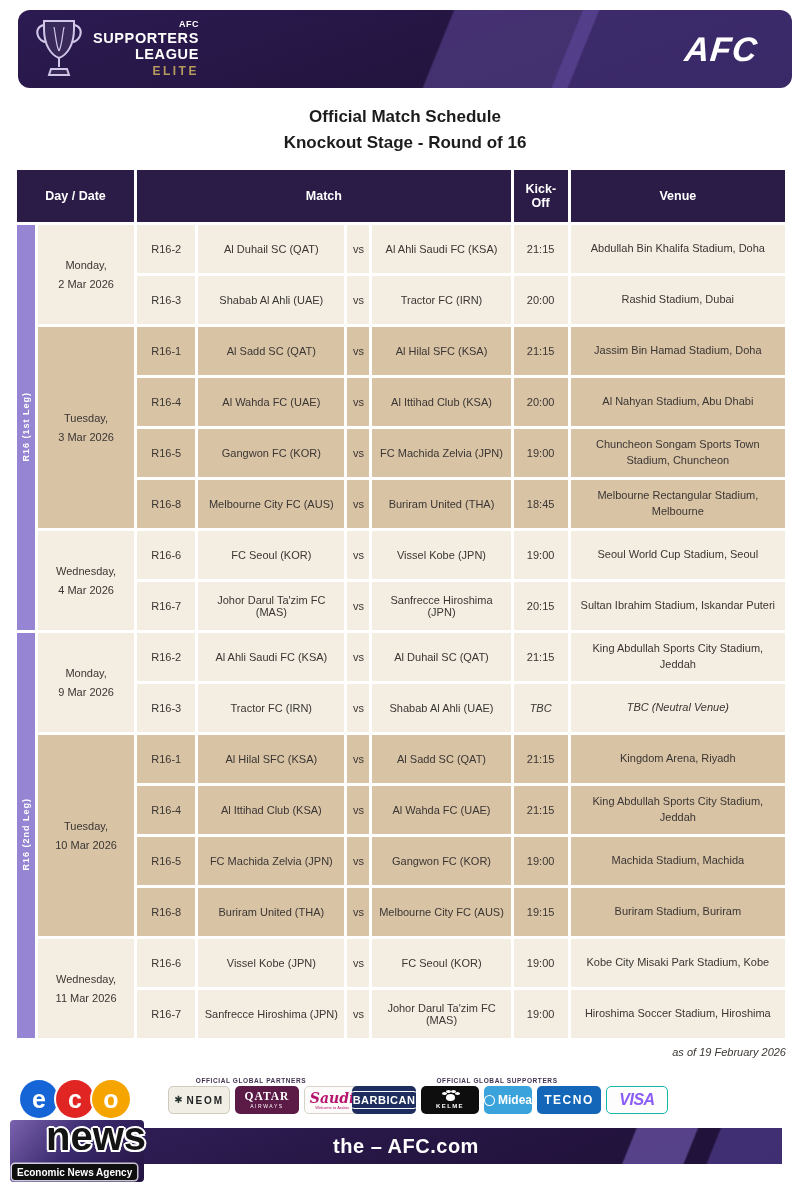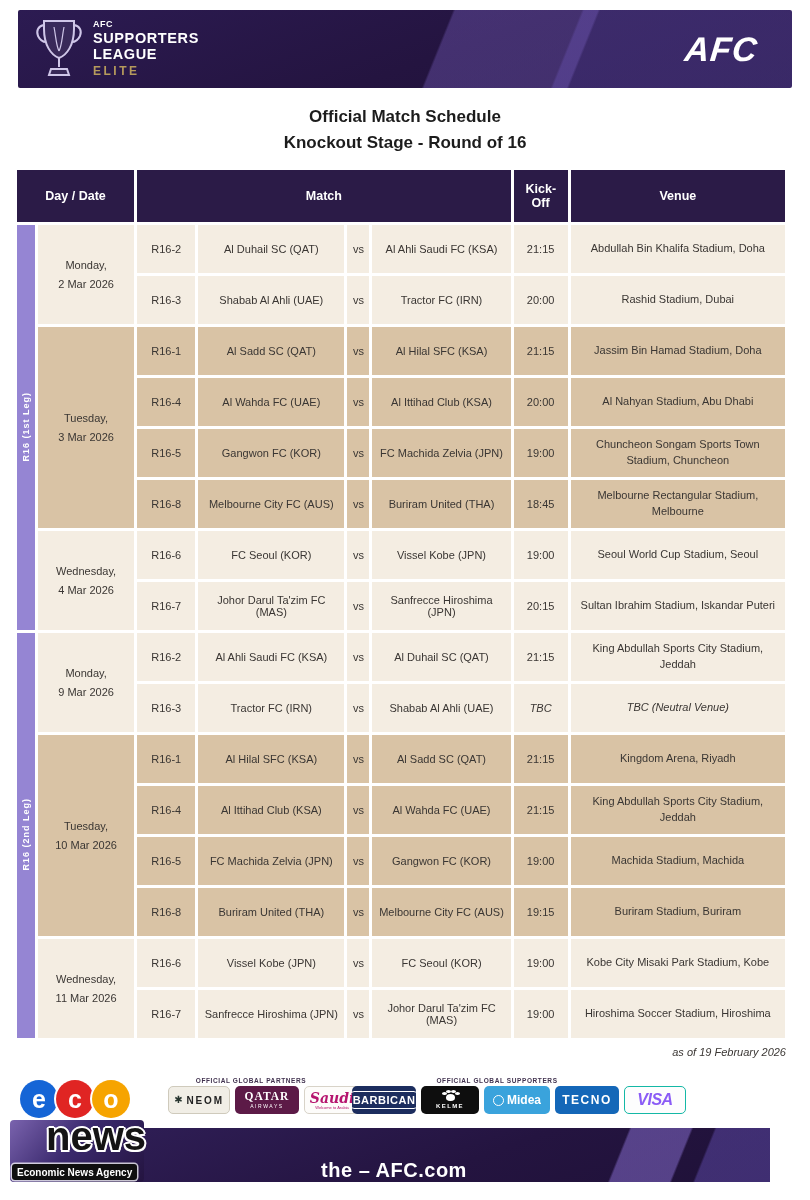--- a/index.html
+++ b/index.html
@@ -5,21 +5,21 @@
   html,body{margin:0;padding:0;background:#fff;}
   .page{position:relative;width:810px;height:1200px;background:#ffffff;overflow:hidden;
         font-family:"Liberation Sans",sans-serif;color:#3a3633;}
 
   
   .top-banner{position:absolute;left:18px;top:10px;width:774px;height:78px;
     background:
       linear-gradient(112deg,rgba(255,255,255,0) 54%,rgba(120,95,190,.38) 54.3%,rgba(120,95,190,.38) 72%,rgba(255,255,255,0) 72.3%),
       linear-gradient(112deg,rgba(255,255,255,0) 70%,rgba(90,70,160,.45) 70.3%),
       linear-gradient(160deg,#2c1b52 0%,#241440 55%,#1f1138 100%);
-    border-radius:2px;}
+    border-radius:12px;text-align:right;}
   .brand{position:absolute;left:16px;top:7px;display:flex;align-items:center;gap:9px;}
   .trophy{width:50px;height:62px;}
   .brand-text{line-height:1;}
   .brand-afc{font-size:9px;font-weight:bold;color:#fff;letter-spacing:.5px;}
   .brand-big{font-size:14.5px;font-weight:bold;color:#fff;letter-spacing:.6px;margin-top:2px;}
   .brand-elite{font-size:12px;font-weight:bold;color:#b59a5c;letter-spacing:2.5px;margin-top:3px;}
   .afc-wordmark{position:absolute;right:34px;top:20px;font-size:34px;font-weight:900;
     font-style:italic;color:#fff;letter-spacing:1px;transform:skewX(-6deg);}
 
   
@@ -63,34 +63,34 @@
   .saudi{width:56px;background:#fdfcfa;border:1px solid #d8d3c8;flex-direction:column;line-height:1;}
   .saudi-script{font-family:"DejaVu Serif",serif;font-style:italic;font-weight:bold;font-size:14px;color:#b5146e;}
   .saudi-sub{font-size:4px;color:#b5146e;margin-top:1px;}
   .barbican{width:64px;background:#1c2d5e;}
   .barbican-inner{border:1px solid #fff;border-radius:7px 7px 7px 7px/10px 10px 10px 10px;
     padding:2px 4px;font-size:11px;font-weight:bold;color:#fff;letter-spacing:.5px;}
   .kelme{width:58px;background:#0e0e0e;flex-direction:column;line-height:1;gap:2px;}
   .paw{width:9px;height:7px;background:#fff;border-radius:50% 50% 45% 45%;position:relative;margin-top:3px;
     box-shadow:-6px -4px 0 -2px #fff,-2px -6px 0 -2px #fff,3px -6px 0 -2px #fff,7px -4px 0 -2px #fff;}
   .kelme-text{font-size:6px;font-weight:bold;color:#fff;letter-spacing:1.4px;}
-  .midea{width:66px;background:#3aa3dc;gap:3px;}
+  .midea{width:48px;background:#3aa3dc;gap:3px;}
   .midea-ring{width:11px;height:11px;border:1.6px solid #fff;border-radius:50%;box-sizing:border-box;}
   .midea-text{font-size:12px;font-weight:bold;color:#fff;}
   .tecno{width:64px;background:#1467b8;font-size:12px;font-weight:900;color:#fff;letter-spacing:1.5px;}
   .visa{width:62px;background:#fdfdfd;border:1px solid #14b8a6;font-size:16px;font-weight:900;
     font-style:italic;color:#8b5cf6;letter-spacing:-.5px;}
 
   
-  .footer-bar{position:absolute;left:18px;top:1128px;width:752px;height:54px;
+  .footer-bar{position:absolute;left:30px;top:1128px;width:752px;height:36px;
     background:
       linear-gradient(112deg,rgba(255,255,255,0) 79%,rgba(130,105,200,.55) 79.3%,rgba(130,105,200,.55) 87%,rgba(255,255,255,0) 87.3%),
       linear-gradient(112deg,rgba(255,255,255,0) 90%,rgba(95,75,170,.5) 90.3%),
       linear-gradient(160deg,#31205a 0%,#241440 60%,#1f1138 100%);
-    display:flex;align-items:flex-end;justify-content:center;}
+    display:flex;align-items:center;justify-content:center;}
   .footer-url{font-size:20px;font-weight:bold;color:#fff;letter-spacing:.5px;}
 
   
   .eco-logo{position:absolute;left:10px;top:1080px;width:134px;height:118px;}
   .eco-backdrop{position:absolute;left:0;top:40px;width:134px;height:62px;
     background:linear-gradient(130deg,#7a63ae 0%,#3b2a6e 45%,#241440 100%);border-radius:4px;}
   .eco-circles{position:absolute;left:10px;top:0;display:flex;}
   .eco-circle{width:38px;height:38px;border-radius:50%;display:flex;align-items:center;justify-content:center;
     color:#fff;font-size:25px;font-weight:bold;line-height:1;margin-right:-2px;box-shadow:0 0 0 2px #fff;}
   .eco-e{background:#1565d6;}

